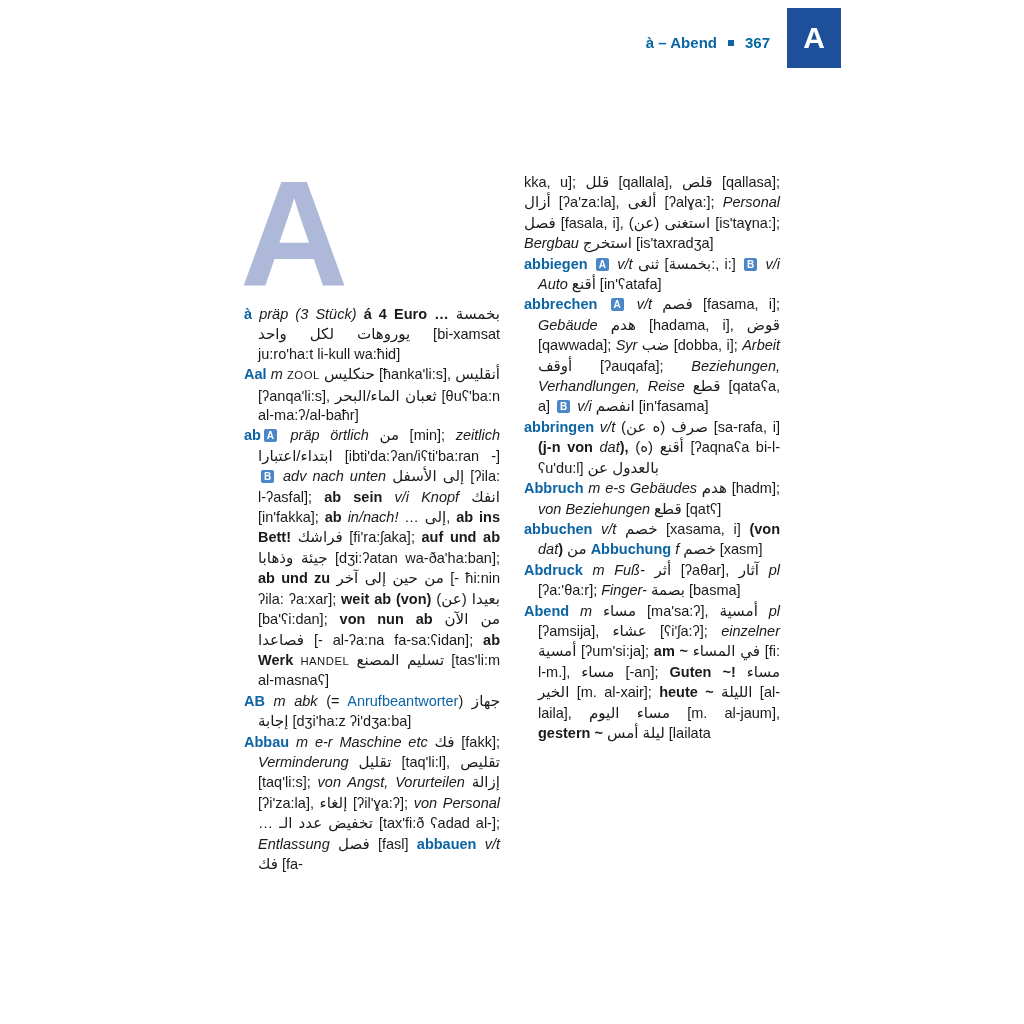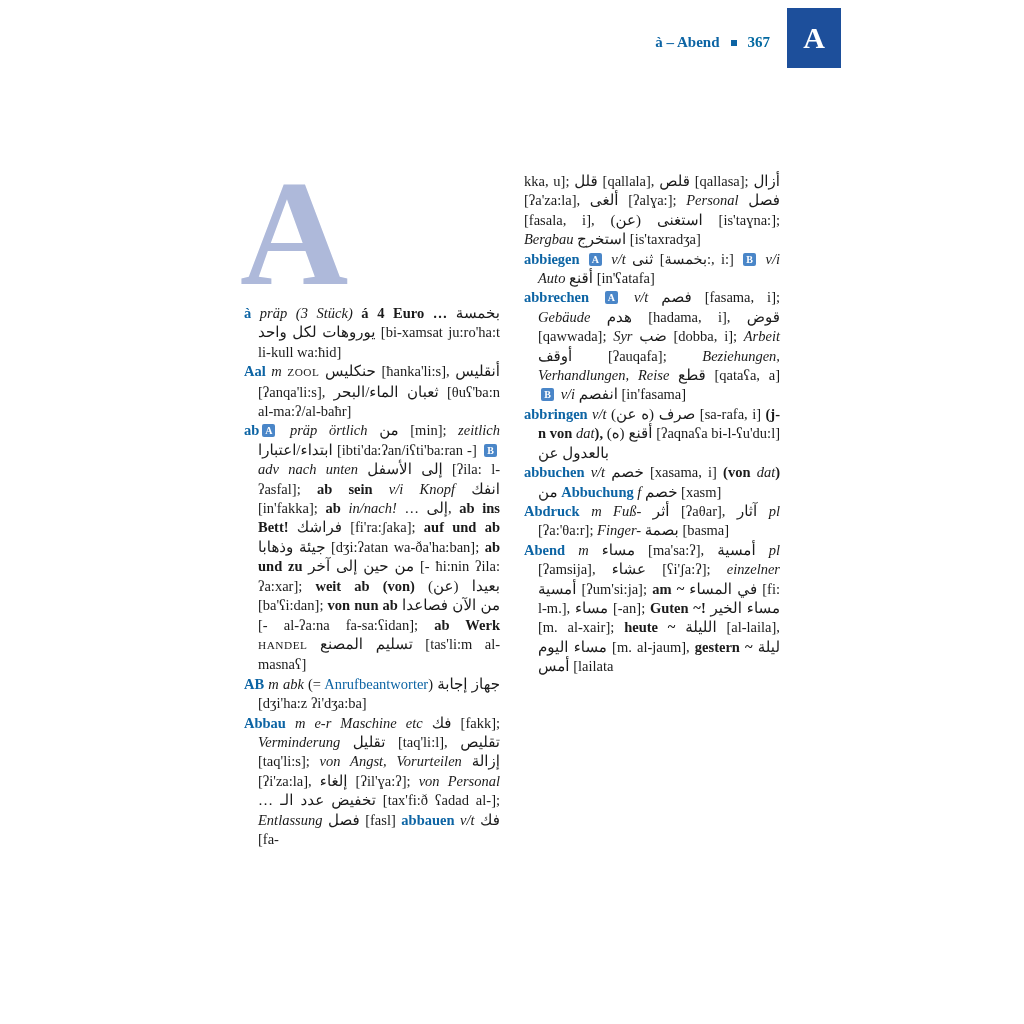--- a/index.html
+++ b/index.html
@@ -7,21 +7,20 @@
   body {
     width: 1024px; height: 1024px;
     font-family: "Liberation Sans", "DejaVu Sans", sans-serif;
     color: #1a1a1a;
   }
   .page {
     position: relative;
     width: 1024px; height: 903px;
     background: #ffffff;
     overflow: hidden;
-    font-family: Liberation Serif, serif;
   }
   .header-line {
     position: absolute; top: 34px; right: 254px;
     display: flex; align-items: center; gap: 11px;
     font-size: 15px; font-weight: bold;
   }
   .header-range { color: var(--accent); }
   .header-bullet { width: 6px; height: 6px; background: var(--accent); }
   .page-number { color: #0369a1; }
   .corner-tab {
@@ -86,19 +85,20 @@
         <p class="entry"><span class="seg-hw">Aal</span><span class="seg-i"> m </span><span class="seg-sc">ZOOL</span><span class="seg-n"> </span><span class="seg-ar" dir="rtl">حنكليس</span><span class="seg-n"> [ħanka'li:s], </span><span class="seg-ar" dir="rtl">أنقليس</span><span class="seg-n"> [ʔanqa'li:s], </span><span class="seg-ar" dir="rtl">ثعبان الماء/البحر</span><span class="seg-n"> [θuʕ'ba:n al-ma:ʔ/al-baħr]</span></p>
         <p class="entry"><span class="seg-hw">ab</span><span class="seg-box">A</span><span class="seg-i"> präp örtlich </span><span class="seg-ar" dir="rtl">من</span><span class="seg-n"> [min]; </span><span class="seg-i">zeitlich </span><span class="seg-ar" dir="rtl">ابتداء/اعتبارا</span><span class="seg-n"> [ibti'da:ʔan/iʕti'ba:ran -] </span><span class="seg-box">B</span><span class="seg-i"> adv nach unten </span><span class="seg-ar" dir="rtl">إلى الأسفل</span><span class="seg-n"> [ʔila: l-ʔasfal]; </span><span class="seg-b">ab sein </span><span class="seg-i">v/i Knopf </span><span class="seg-ar" dir="rtl">انفك</span><span class="seg-n"> [in'fakka]; </span><span class="seg-b">ab </span><span class="seg-i">in/nach!</span><span class="seg-n"> … </span><span class="seg-ar" dir="rtl">إلى</span><span class="seg-n">, </span><span class="seg-b">ab ins Bett! </span><span class="seg-ar" dir="rtl">فراشك</span><span class="seg-n"> [fi'ra:ʃaka]; </span><span class="seg-b">auf und ab </span><span class="seg-ar" dir="rtl">جيئة وذهابا</span><span class="seg-n"> [dʒi:ʔatan wa-ða'ha:ban]; </span><span class="seg-b">ab und zu </span><span class="seg-ar" dir="rtl">من حين إلى آخر</span><span class="seg-n"> [- ħi:nin ʔila: ʔa:xar]; </span><span class="seg-b">weit ab (von) </span><span class="seg-ar" dir="rtl">بعيدا (عن)</span><span class="seg-n"> [ba'ʕi:dan]; </span><span class="seg-b">von nun ab </span><span class="seg-ar" dir="rtl">من الآن فصاعدا</span><span class="seg-n"> [- al-ʔa:na fa-sa:ʕidan]; </span><span class="seg-b">ab Werk </span><span class="seg-sc">HANDEL</span><span class="seg-n"> </span><span class="seg-ar" dir="rtl">تسليم المصنع</span><span class="seg-n"> [tas'li:m al-masnaʕ]</span></p>
         <p class="entry"><span class="seg-hw">AB</span><span class="seg-i"> m abk </span><span class="seg-n">(= </span><span class="seg-link">Anrufbeantworter</span><span class="seg-n">) </span><span class="seg-ar" dir="rtl">جهاز إجابة</span><span class="seg-n"> [dʒi'ha:z ʔi'dʒa:ba]</span></p>
         <p class="entry"><span class="seg-hw">Abbau</span><span class="seg-i"> m e-r Maschine etc </span><span class="seg-ar" dir="rtl">فك</span><span class="seg-n"> [fakk]; </span><span class="seg-i">Verminderung </span><span class="seg-ar" dir="rtl">تقليل</span><span class="seg-n"> [taq'li:l], </span><span class="seg-ar" dir="rtl">تقليص</span><span class="seg-n"> [taq'li:s]; </span><span class="seg-i">von Angst, Vorurteilen </span><span class="seg-ar" dir="rtl">إزالة</span><span class="seg-n"> [ʔi'za:la], </span><span class="seg-ar" dir="rtl">إلغاء</span><span class="seg-n"> [ʔil'ɣa:ʔ]; </span><span class="seg-i">von Personal </span><span class="seg-ar" dir="rtl">تخفيض عدد الـ …</span><span class="seg-n"> [tax'fi:ð ʕadad al-]; </span><span class="seg-i">Entlassung </span><span class="seg-ar" dir="rtl">فصل</span><span class="seg-n"> [fasl] </span><span class="seg-hw">abbauen </span><span class="seg-i">v/t </span><span class="seg-ar" dir="rtl">فك</span><span class="seg-n"> [fa-</span></p>
       </div>
     <div class="col">
         <p class="entry cont"><span class="seg-n">kka, u]; </span><span class="seg-ar" dir="rtl">قلل</span><span class="seg-n"> [qallala], </span><span class="seg-ar" dir="rtl">قلص</span><span class="seg-n"> [qallasa]; </span><span class="seg-ar" dir="rtl">أزال</span><span class="seg-n"> [ʔa'za:la], </span><span class="seg-ar" dir="rtl">ألغى</span><span class="seg-n"> [ʔalɣa:]; </span><span class="seg-i">Personal </span><span class="seg-ar" dir="rtl">فصل</span><span class="seg-n"> [fasala, i], </span><span class="seg-ar" dir="rtl">استغنى (عن)</span><span class="seg-n"> [is'taɣna:]; </span><span class="seg-i">Bergbau </span><span class="seg-ar" dir="rtl">استخرج</span><span class="seg-n"> [is'taxradʒa]</span></p>
         <p class="entry"><span class="seg-hw">abbiegen </span><span class="seg-box">A</span><span class="seg-i"> v/t </span><span class="seg-ar" dir="rtl">ثنى</span><span class="seg-n"> [بخمسة:, i:] </span><span class="seg-box">B</span><span class="seg-i"> v/i Auto </span><span class="seg-ar" dir="rtl">أقنع</span><span class="seg-n"> [in'ʕatafa]</span></p>
         <p class="entry"><span class="seg-hw">abbrechen </span><span class="seg-box">A</span><span class="seg-i"> v/t </span><span class="seg-ar" dir="rtl">فصم</span><span class="seg-n"> [fasama, i]; </span><span class="seg-i">Gebäude </span><span class="seg-ar" dir="rtl">هدم</span><span class="seg-n"> [hadama, i], </span><span class="seg-ar" dir="rtl">قوض</span><span class="seg-n"> [qawwada]; </span><span class="seg-i">Syr </span><span class="seg-ar" dir="rtl">ضب</span><span class="seg-n"> [dobba, i]; </span><span class="seg-i">Arbeit </span><span class="seg-ar" dir="rtl">أوقف</span><span class="seg-n"> [ʔauqafa]; </span><span class="seg-i">Beziehungen, Verhandlungen, Reise </span><span class="seg-ar" dir="rtl">قطع</span><span class="seg-n"> [qataʕa, a] </span><span class="seg-box">B</span><span class="seg-i"> v/i </span><span class="seg-ar" dir="rtl">انفصم</span><span class="seg-n"> [in'fasama]</span></p>
         <p class="entry"><span class="seg-hw">abbringen </span><span class="seg-i">v/t </span><span class="seg-ar" dir="rtl">صرف (ه عن)</span><span class="seg-n"> [sa-rafa, i] </span><span class="seg-b">(j-n von </span><span class="seg-i">dat</span><span class="seg-b">), </span><span class="seg-ar" dir="rtl">أقنع (ه)</span><span class="seg-n"> [ʔaqnaʕa bi-l-ʕu'du:l] </span><span class="seg-ar" dir="rtl">بالعدول عن</span></p>
+        <p class="entry"><span class="seg-hw">Abbruch </span><span class="seg-i">m e-s Gebäudes </span><span class="seg-ar" dir="rtl">هدم</span><span class="seg-n"> [hadm]; </span><span class="seg-i">von Beziehungen </span><span class="seg-ar" dir="rtl">قطع</span><span class="seg-n"> [qatʕ]</span></p>
         <p class="entry"><span class="seg-hw">abbuchen </span><span class="seg-i">v/t </span><span class="seg-ar" dir="rtl">خصم</span><span class="seg-n"> [xasama, i] </span><span class="seg-b">(von </span><span class="seg-i">dat</span><span class="seg-b">) </span><span class="seg-ar" dir="rtl">من</span><span class="seg-n"> </span><span class="seg-hw">Abbuchung </span><span class="seg-i">f </span><span class="seg-ar" dir="rtl">خصم</span><span class="seg-n"> [xasm]</span></p>
         <p class="entry"><span class="seg-hw">Abdruck </span><span class="seg-i">m Fuß- </span><span class="seg-ar" dir="rtl">أثر</span><span class="seg-n"> [ʔaθar], </span><span class="seg-ar" dir="rtl">آثار</span><span class="seg-n"> </span><span class="seg-i">pl </span><span class="seg-n">[ʔa:'θa:r]; </span><span class="seg-i">Finger- </span><span class="seg-ar" dir="rtl">بصمة</span><span class="seg-n"> [basma]</span></p>
         <p class="entry"><span class="seg-hw">Abend </span><span class="seg-i">m </span><span class="seg-ar" dir="rtl">مساء</span><span class="seg-n"> [ma'sa:ʔ], </span><span class="seg-ar" dir="rtl">أمسية</span><span class="seg-n"> </span><span class="seg-i">pl </span><span class="seg-n">[ʔamsija], </span><span class="seg-ar" dir="rtl">عشاء</span><span class="seg-n"> [ʕi'ʃa:ʔ]; </span><span class="seg-i">einzelner </span><span class="seg-ar" dir="rtl">أمسية</span><span class="seg-n"> [ʔum'si:ja]; </span><span class="seg-b">am ~ </span><span class="seg-ar" dir="rtl">في المساء</span><span class="seg-n"> [fi: l-m.], </span><span class="seg-ar" dir="rtl">مساء</span><span class="seg-n"> [-an]; </span><span class="seg-b">Guten ~! </span><span class="seg-ar" dir="rtl">مساء الخير</span><span class="seg-n"> [m. al-xair]; </span><span class="seg-b">heute ~ </span><span class="seg-ar" dir="rtl">الليلة</span><span class="seg-n"> [al-laila], </span><span class="seg-ar" dir="rtl">مساء اليوم</span><span class="seg-n"> [m. al-jaum], </span><span class="seg-b">gestern ~ </span><span class="seg-ar" dir="rtl">ليلة أمس</span><span class="seg-n"> [lailata</span></p>
       </div>
   </div>
 
 </div>
 
 </body></html>

